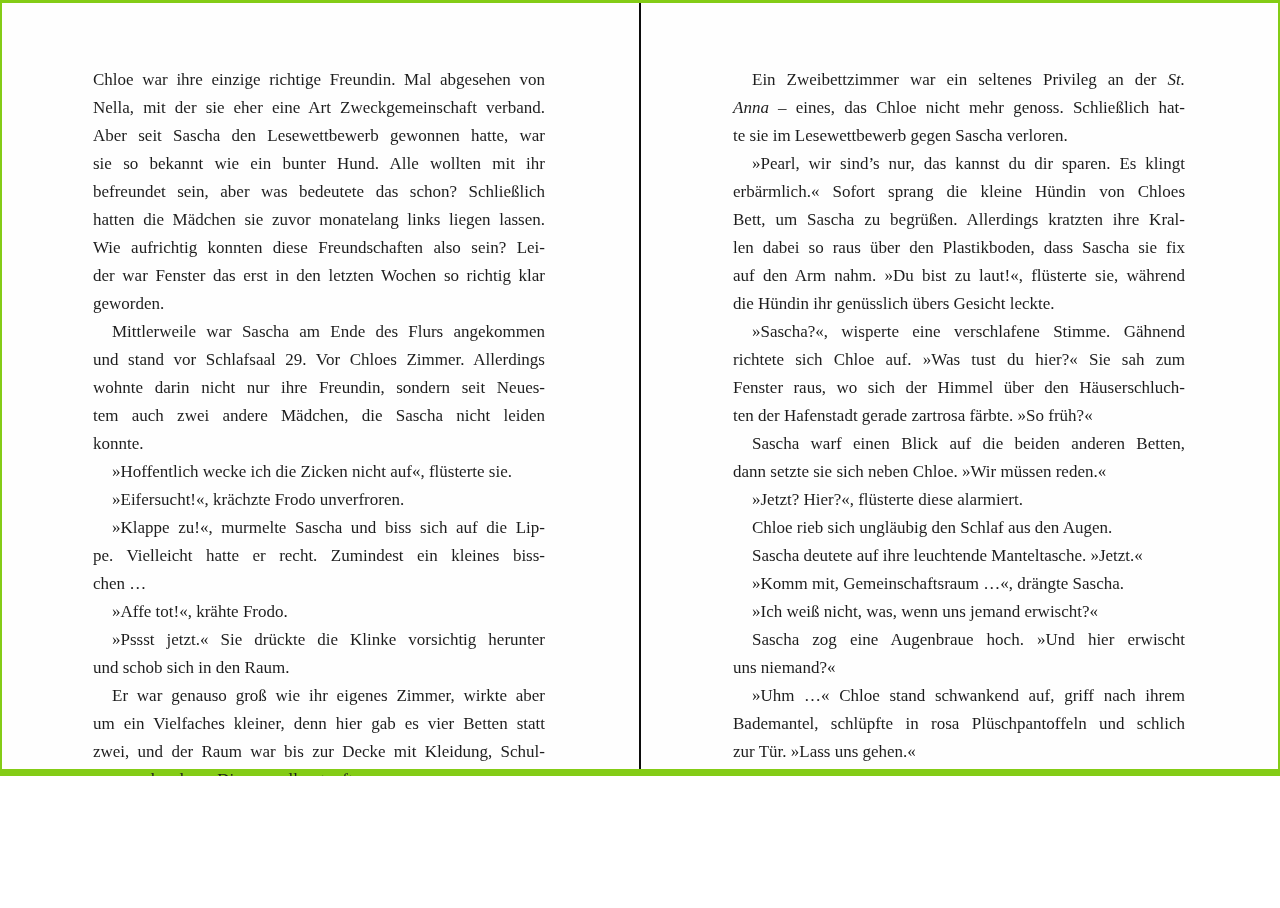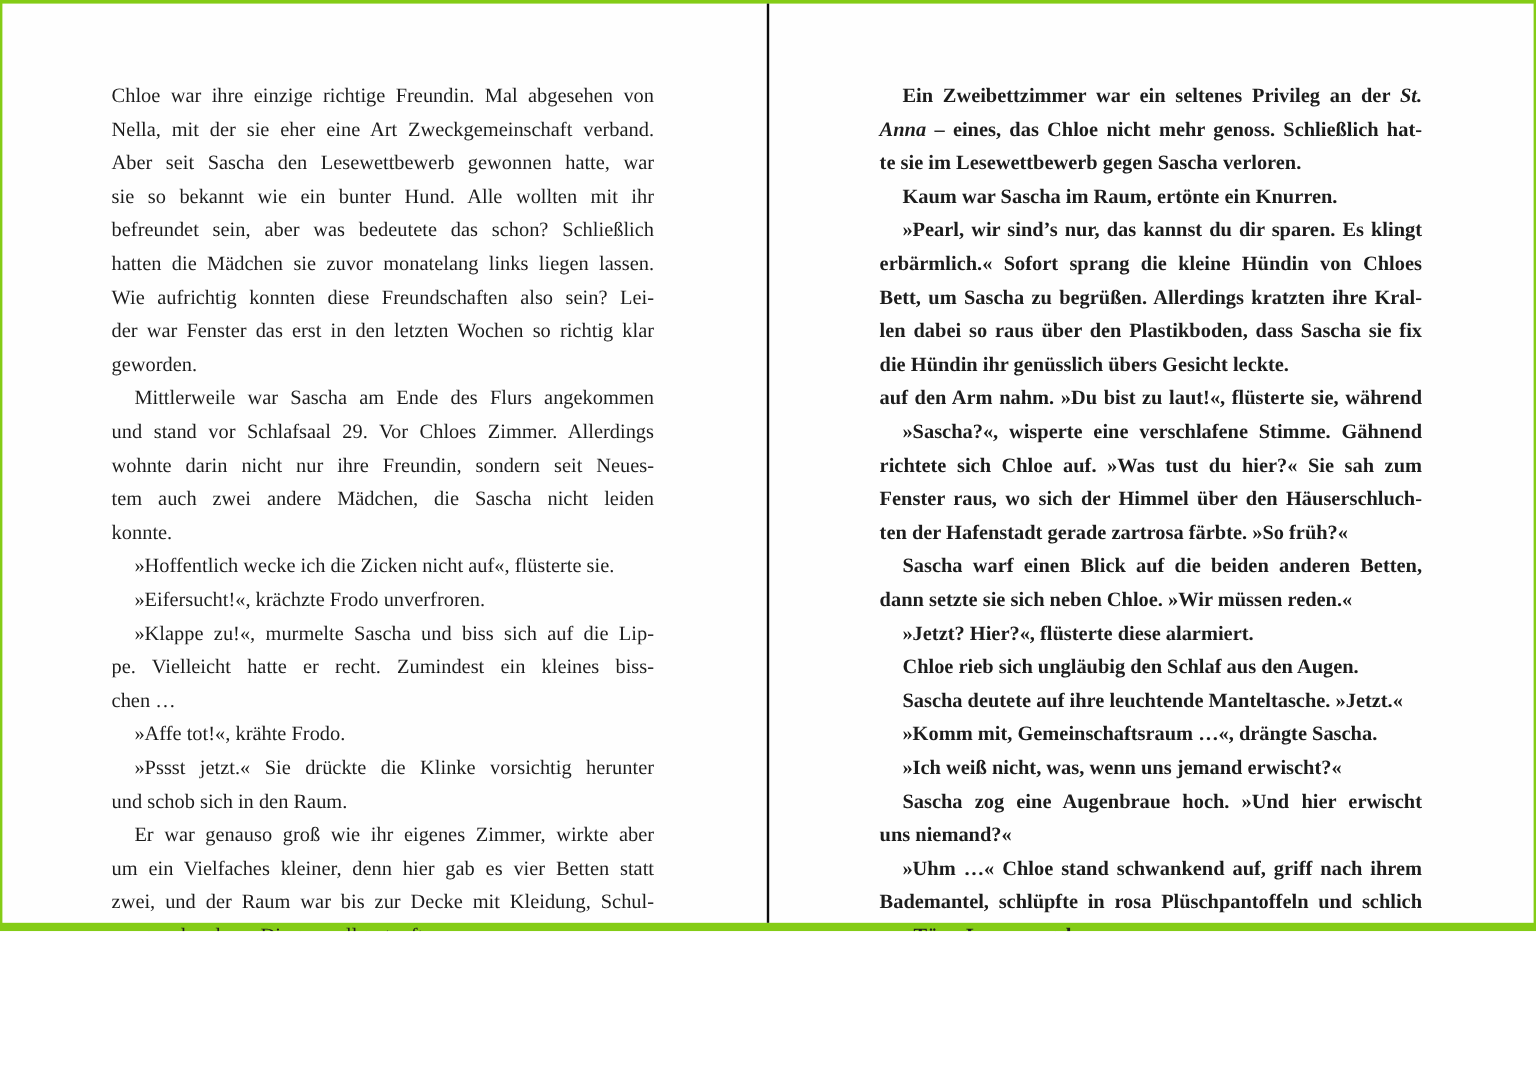--- a/index.html
+++ b/index.html
@@ -24,21 +24,21 @@
   }
   .textblock {
     position: absolute;
     top: 66px;
     width: 452px;
     color: #1d1d1d;
     font-size: 17px;
     line-height: 28px;
   }
   .textblock.left-page  { left: 93px; }
-  .textblock.right-page { left: 733px; font-weight: bold; }
+  .textblock.right-page { left: 733px; }
   .para { margin: 0; padding: 0; }
   .line {
     text-align: justify;
     text-align-last: auto;
     white-space: normal;
   }
   .line.jl { text-align-last: justify; }
   .line.ind { text-indent: 19px; }
   .line em { font-style: italic; }
   .footer {
@@ -119,29 +119,26 @@
         <div class="line">zeug und anderen Dingen vollgestopft.</div>
       </div>
     </div>
   <div class="textblock right-page">
       <div class="para">
         <div class="line jl ind"><span>Ein Zweibettzimmer war ein seltenes Privileg an der </span><em>St.</em></div>
         <div class="line jl"><em>Anna</em><span> – eines, das Chloe nicht mehr genoss. Schließlich hat-</span></div>
         <div class="line">te sie im Lesewettbewerb gegen Sascha verloren.</div>
       </div>
       <div class="para">
-        <div class="line ind">Kaum war Sascha im Raum, ertönte ein Knurren.</div>
-      </div>
-      <div class="para">
         <div class="line jl ind">»Pearl, wir sind’s nur, das kannst du dir sparen. Es klingt</div>
         <div class="line jl">erbärmlich.« Sofort sprang die kleine Hündin von Chloes</div>
         <div class="line jl">Bett, um Sascha zu begrüßen. Allerdings kratzten ihre Kral-</div>
         <div class="line jl">len dabei so raus über den Plastikboden, dass Sascha sie fix</div>
+        <div class="line jl">auf den Arm nahm. »Du bist zu laut!«, flüsterte sie, während</div>
         <div class="line">die Hündin ihr genüsslich übers Gesicht leckte.</div>
-        <div class="line jl">auf den Arm nahm. »Du bist zu laut!«, flüsterte sie, während</div>
       </div>
       <div class="para">
         <div class="line jl ind">»Sascha?«, wisperte eine verschlafene Stimme. Gähnend</div>
         <div class="line jl">richtete sich Chloe auf. »Was tust du hier?« Sie sah zum</div>
         <div class="line jl">Fenster raus, wo sich der Himmel über den Häuserschluch-</div>
         <div class="line">ten der Hafenstadt gerade zartrosa färbte. »So früh?«</div>
       </div>
       <div class="para">
         <div class="line jl ind">Sascha warf einen Blick auf die beiden anderen Betten,</div>
         <div class="line">dann setzte sie sich neben Chloe. »Wir müssen reden.«</div>

